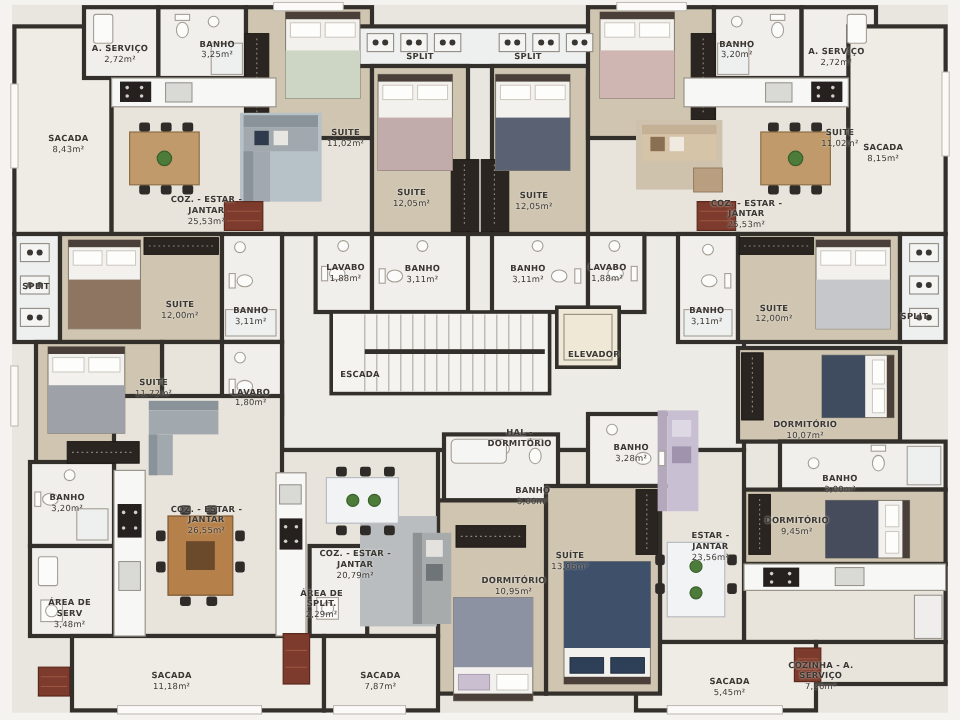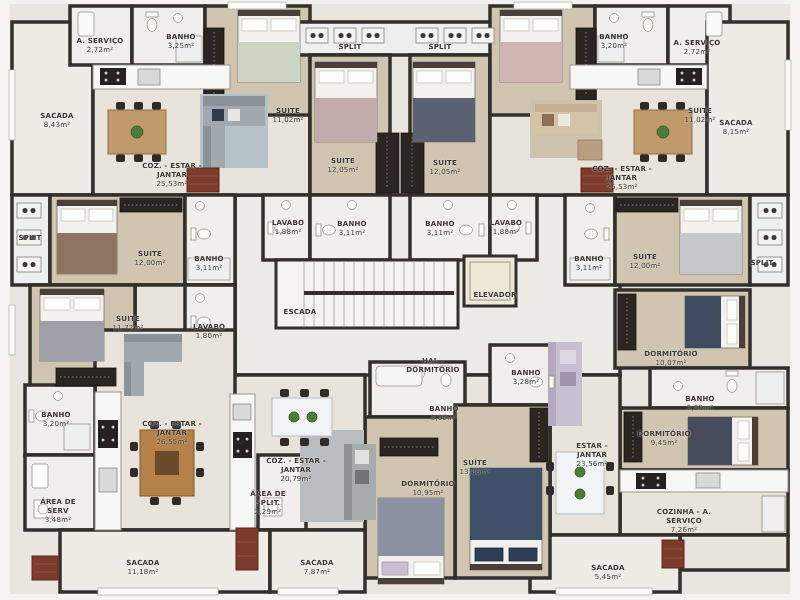--- a/index.html
+++ b/index.html
@@ -702,21 +702,21 @@
       </div>
       <div class="room-label" style="left: 428px; top: 473px;">
         <div class="l">DORMITÓRIO</div>
         <div class="a">10,95m²</div>
       </div>
       <div class="room-label" style="left: 592px; top: 440px;">
         <div class="l">ESTAR -</div>
         <div class="l">JANTAR</div>
         <div class="a">23,56m²</div>
       </div>
-      <div class="room-label" style="left: 684px; top: 506px;">
+      <div class="room-label" style="left: 684px; top: 548px;">
         <div class="l">COZINHA - A.</div>
         <div class="l">SERVIÇO</div>
         <div class="a">7,26m²</div>
       </div>
       <div class="room-label" style="left: 608px; top: 557px;">
         <div class="l">SACADA</div>
         <div class="a">5,45m²</div>
       </div>
     </div>
 </div>

